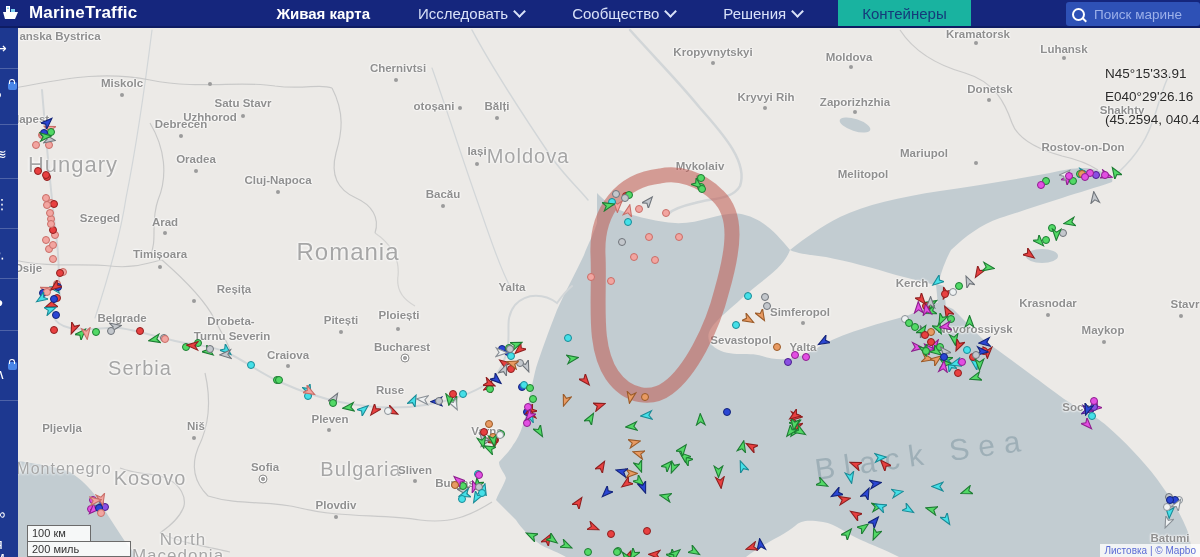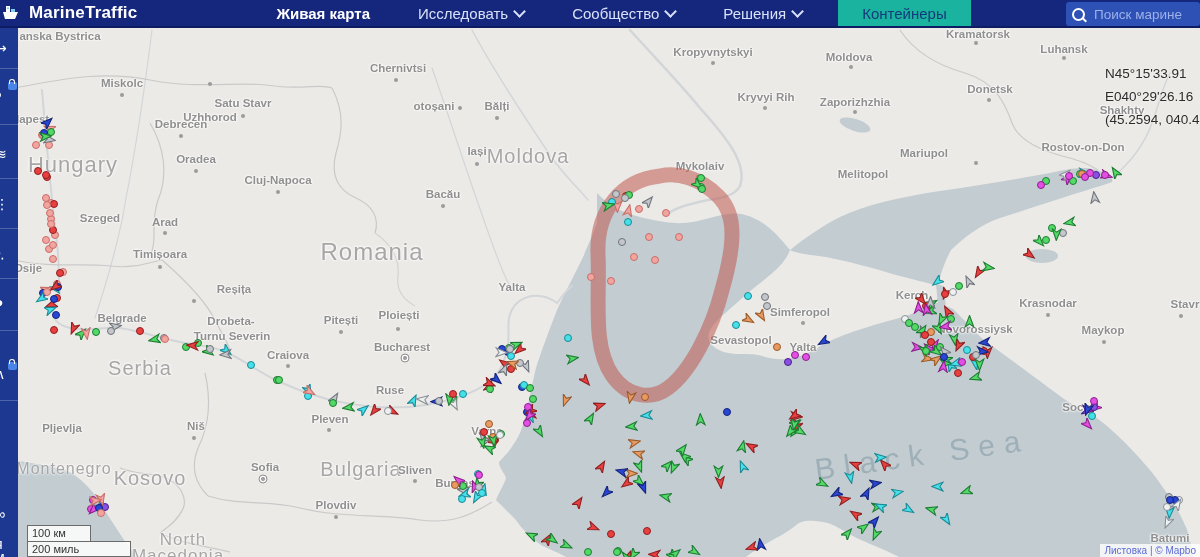--- a/index.html
+++ b/index.html
@@ -152,21 +152,21 @@
       <path d="M900,2 C915,25 940,38 965,45 C995,54 1005,75 1012,95 C1018,112 1040,122 1062,128 C1080,132 1092,138 1098,142"></path>
       <path d="M120,440 C140,448 158,444 170,452 C180,458 186,468 184,478 C180,490 170,498 160,505"></path>
       <path d="M160,505 C180,515 205,518 230,524"></path>
       <path d="M375,205 C390,215 400,230 398,248 C396,262 404,272 415,278" opacity="0.7"></path>
     </g>
   </svg>
 
   <div id="labels">
     <div id="sea-label" style="left: 922px; top: 427px;">Black Sea</div>
   <div class="country" style="left: 73px; top: 137px; font-size: 22px;">Hungary</div>
-      <div class="country" style="left: 348px; top: 224px; font-size: 24px; margin-left: 24px;">Romania</div>
+      <div class="country" style="left: 348px; top: 224px; font-size: 24px;">Romania</div>
       <div class="country" style="left: 140px; top: 340px; font-size: 20px;">Serbia</div>
       <div class="country" style="left: 528px; top: 128px; font-size: 20px;">Moldova</div>
       <div class="country" style="left: 361px; top: 441px; font-size: 20px;">Bulgaria</div>
       <div class="country" style="left: 150px; top: 450px; font-size: 20px;">Kosovo</div>
       <div class="country" style="left: 64px; top: 441px; font-size: 16px;">Montenegro</div>
       <div class="country" style="left: 183px; top: 512px; font-size: 17px;">North</div>
       <div class="country" style="left: 178px; top: 528px; font-size: 17px;">Macedonia</div>
       <div class="city" style="left: 60px; top: 8px;">anska Bystrica</div>
       <div class="city" style="left: 122px; top: 55px;">Miskolc</div>
       <div class="cdot" style="left: 122px; top: 67px;"></div>
@@ -243,21 +243,21 @@
       <div class="city" style="left: 336px; top: 477px;">Plovdiv</div>
       <div class="cdot" style="left: 336px; top: 489px;"></div>
       <div class="city" style="left: 487px; top: 403px;">Varna</div>
       <div class="city" style="left: 455px; top: 455px;">Burgas</div>
       <div class="city" style="left: 62px; top: 400px;">Pljevlja</div>
       <div class="city" style="left: 28px; top: 240px;">Osije</div>
       <div class="city" style="left: 800px; top: 284px;">Simferopol</div>
       <div class="cdot" style="left: 803px; top: 295px;"></div>
       <div class="city" style="left: 741px; top: 312px;">Sevastopol</div>
       <div class="city" style="left: 803px; top: 319px;">Yalta</div>
-      <div class="city" style="left: 912px; top: 255px; margin-top: 12px;">Kerch</div>
+      <div class="city" style="left: 912px; top: 255px;">Kerch</div>
       <div class="city" style="left: 975px; top: 301px;">Novorossiysk</div>
       <div class="city" style="left: 1048px; top: 275px;">Krasnodar</div>
       <div class="cdot" style="left: 1048px; top: 287px;"></div>
       <div class="city" style="left: 1103px; top: 302px;">Maykop</div>
       <div class="cdot" style="left: 1104px; top: 314px;"></div>
       <div class="city" style="left: 1185px; top: 276px;">Stavr</div>
       <div class="cdot" style="left: 1181px; top: 288px;"></div>
       <div class="city" style="left: 1078px; top: 379px;">Sochi</div>
       <div class="city" style="left: 1170px; top: 510px;">Batumi</div>
     </div>

